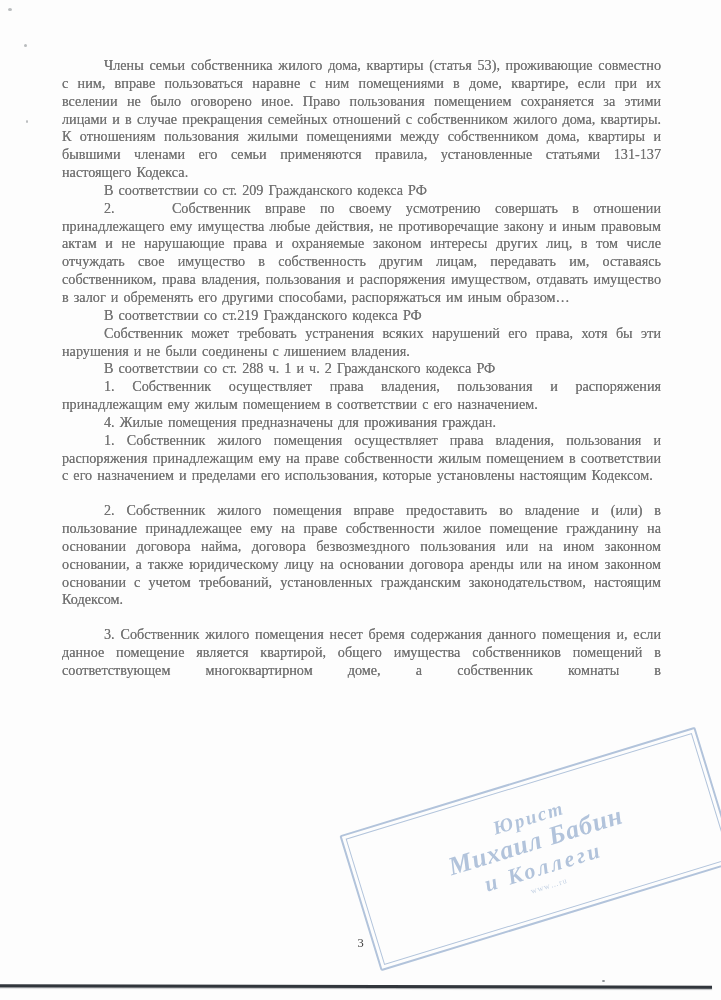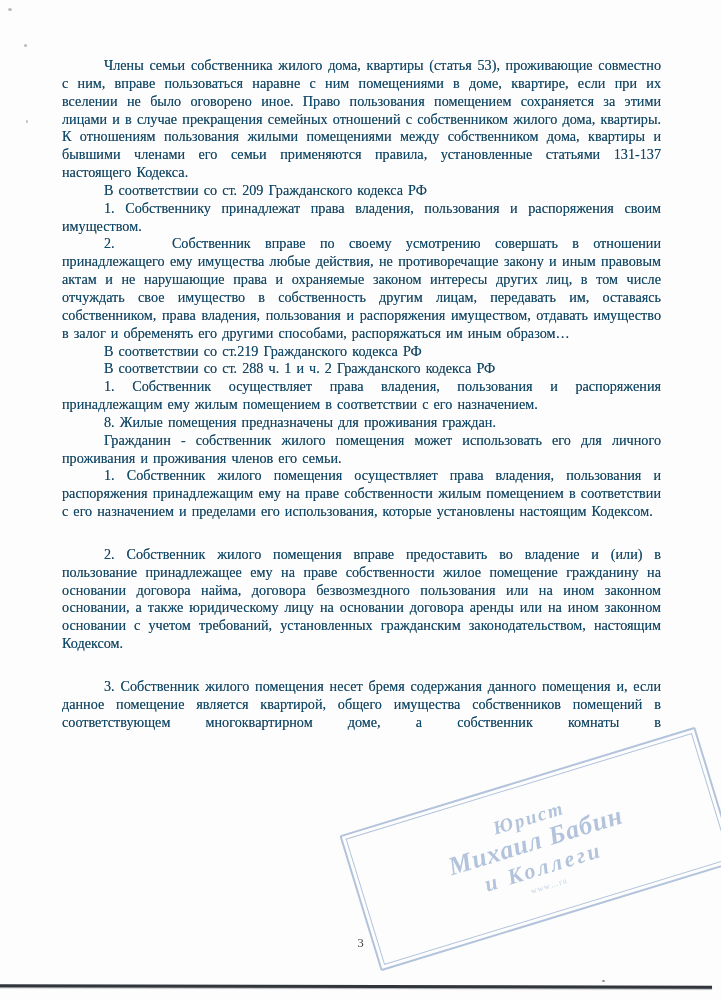--- a/index.html
+++ b/index.html
@@ -3,25 +3,25 @@
 <meta charset="utf-8">
 <style>
   html,body { margin:0; padding:0; background:#ffffff; }
   .page {
     position:relative; width:721px; height:1000px;
     background:#fdfdfd; overflow:hidden;
     font-family:"Liberation Serif", serif;
   }
   .text-block {
     position:absolute; left:62px; top:57px; width:599px; z-index:2;
-    color:#0c4a6e; font-size:14.2px; line-height:17.85px;
+    color:#737373; font-size:14.2px; line-height:17.85px;
     text-align:justify; text-shadow:0 0 0.4px rgba(20,20,20,0.55);
   }
   .para { margin:0; text-indent:42px; word-spacing:1.5px; }
-  .gap-before { margin-top:25px;font-family:Liberation Serif, serif; }
+  .gap-before { margin-top:17px;font-family:Liberation Serif, serif; }
   .justify-last { text-align-last:justify; }
   .page-number {
     position:absolute; left:0; top:936px; width:721px; z-index:2;
     text-align:center; font-size:12.5px; color:#3a3a3a;
   }
   
   .stamp {
     position:absolute; left:352px; top:778px; width:372px; height:142px;
     transform:rotate(-17deg); z-index:1; opacity:0.78;
   }
@@ -61,27 +61,26 @@
       <div class="wm-line1">Юрист</div>
       <div class="wm-line2">Михаил Бабин</div>
       <div class="wm-line3">и Коллеги</div>
       <div class="wm-line4">www…ru</div>
     </div>
   </div>
 
   <div class="text-block">
     <p class="para">Члены семьи собственника жилого дома, квартиры (статья 53), проживающие совместно с ним, вправе пользоваться наравне с ним помещениями в доме, квартире, если при их вселении не было оговорено иное. Право пользования помещением сохраняется за этими лицами и в случае прекращения семейных отношений с собственником жилого дома, квартиры. К отношениям пользования жилыми помещениями между собственником дома, квартиры и бывшими членами его семьи применяются правила, установленные статьями 131-137 настоящего Кодекса.</p>
     <p class="para">В соответствии со ст. 209 Гражданского кодекса РФ</p>
-    <p class="para">1. Собственнику принадлежат права владения, пользования и распоряжения своим имуществом.</p>
     <p class="para">2.&nbsp;&nbsp;&nbsp;&nbsp;Собственник вправе по своему усмотрению совершать в отношении принадлежащего ему имущества любые действия, не противоречащие закону и иным правовым актам и не нарушающие права и охраняемые законом интересы других лиц, в том числе отчуждать свое имущество в собственность другим лицам, передавать им, оставаясь собственником, права владения, пользования и распоряжения имуществом, отдавать имущество в залог и обременять его другими способами, распоряжаться им иным образом…</p>
     <p class="para">В соответствии со ст.219 Гражданского кодекса РФ</p>
+    <p class="para">Собственник может требовать устранения всяких нарушений его права, хотя бы эти нарушения и не были соединены с лишением владения.</p>
     <p class="para">В соответствии со ст. 288 ч. 1 и ч. 2 Гражданского кодекса РФ</p>
     <p class="para">1. Собственник осуществляет права владения, пользования и распоряжения принадлежащим ему жилым помещением в соответствии с его назначением.</p>
-    <p class="para">8. Жилые помещения предназначены для проживания граждан.</p>
-    <p class="para">Гражданин - собственник жилого помещения может использовать его для личного проживания и проживания членов его семьи.</p>
+    <p class="para">4. Жилые помещения предназначены для проживания граждан.</p>
     <p class="para">1. Собственник жилого помещения осуществляет права владения, пользования и распоряжения принадлежащим ему на праве собственности жилым помещением в соответствии с его назначением и пределами его использования, которые установлены настоящим Кодексом.</p>
     <p class="para gap-before">2. Собственник жилого помещения вправе предоставить во владение и (или) в пользование принадлежащее ему на праве собственности жилое помещение гражданину на основании договора найма, договора безвозмездного пользования или на ином законном основании, а также юридическому лицу на основании договора аренды или на ином законном основании с учетом требований, установленных гражданским законодательством, настоящим Кодексом.</p>
     <p class="para gap-before justify-last">3. Собственник жилого помещения несет бремя содержания данного помещения и, если данное помещение является квартирой, общего имущества собственников помещений в соответствующем многоквартирном доме, а собственник комнаты в</p>
   </div>
 
   <div class="page-number">3</div>
 
   <div class="scan-edge"></div>
   <div class="speck speck1"></div>
   <div class="speck speck2"></div>

